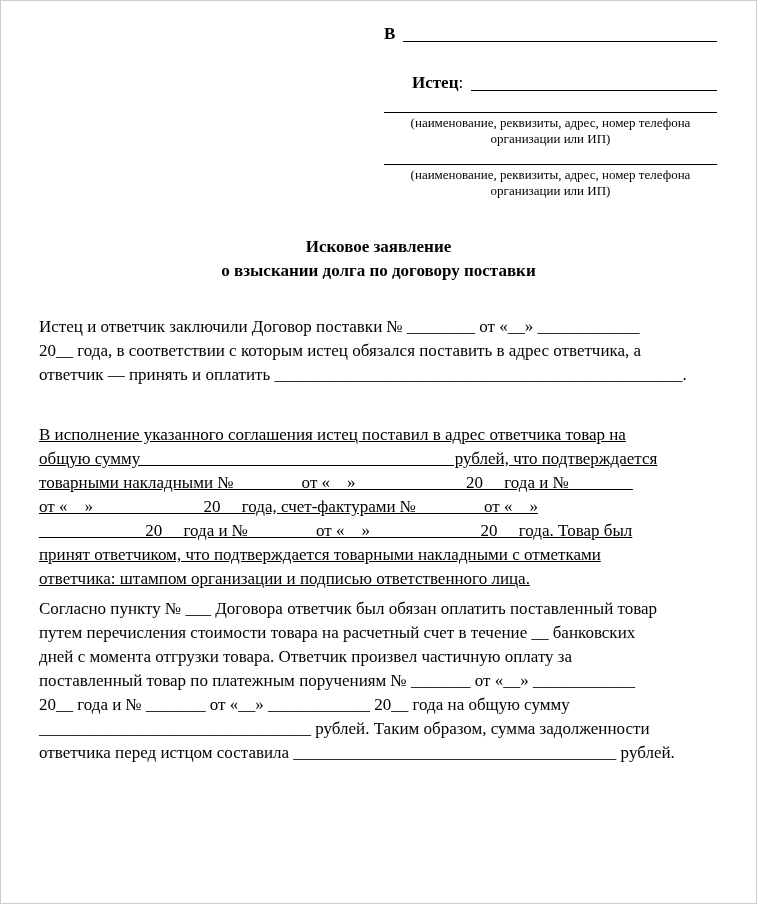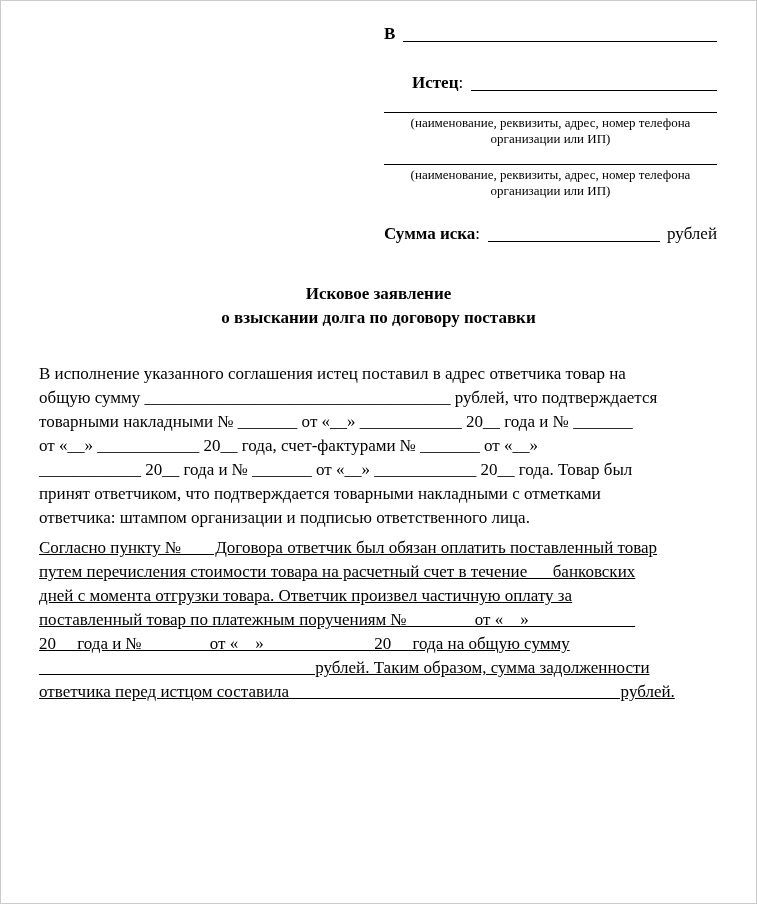--- a/index.html
+++ b/index.html
@@ -63,22 +63,22 @@
     margin: 32px 39px 0 38px;
   }
   .para { white-space: pre-line; }
   .para-caption {
     font-size: 13px;
     line-height: 15px;
     width: 400px;
     margin-left: 262px;
     text-align: center;
   }
-  .mt-p2 { margin-top: 8px; }
-  .mt-p3 { margin-top: 6px; text-decoration: underline; }
+  .mt-p2 { margin-top: 36px; text-decoration: underline; }
+  .mt-p3 { margin-top: 6px; }
 </style>
 </head>
 <body>
 
 <div class="page">
 
   <div class="header-block">
 
     <div class="row">
       <span class="lbl">В</span>
@@ -90,34 +90,32 @@
       <span class="blank"></span>
     </div>
     <div class="fullline"></div>
     <div class="cap">(наименование, реквизиты, адрес, номер телефона
 организации или ИП)</div>
 
     <div class="fullline"></div>
     <div class="cap">(наименование, реквизиты, адрес, номер телефона
 организации или ИП)</div>
 
-    <div class="row sum-row mt-sums">
-      <span class="lbl"><span>Сумма иска</span><span class="colon">:</span></span>
-      <span class="blank"></span>
-      <span class="suffix">рублей</span>
-    </div>
 
 
   </div>
 
   <div class="title">Исковое заявление
 о взыскании долга по договору поставки</div>
 
   <div class="body-text">
 
+    <div class="para">Истец и ответчик заключили Договор поставки № ________ от «__» ____________
+20__ года, в соответствии с которым истец обязался поставить в адрес ответчика, а
+ответчик — принять и оплатить ________________________________________________.</div>
 
     <div class="para mt-p2">В исполнение указанного соглашения истец поставил в адрес ответчика товар на
 общую сумму ____________________________________ рублей, что подтверждается
 товарными накладными № _______ от «__» ____________ 20__ года и № _______
 от «__» ____________ 20__ года, счет-фактурами № _______ от «__»
 ____________ 20__ года и № _______ от «__» ____________ 20__ года. Товар был
 принят ответчиком, что подтверждается товарными накладными с отметками
 ответчика: штампом организации и подписью ответственного лица.</div>
 
     <div class="para mt-p3">Согласно пункту № ___ Договора ответчик был обязан оплатить поставленный товар

